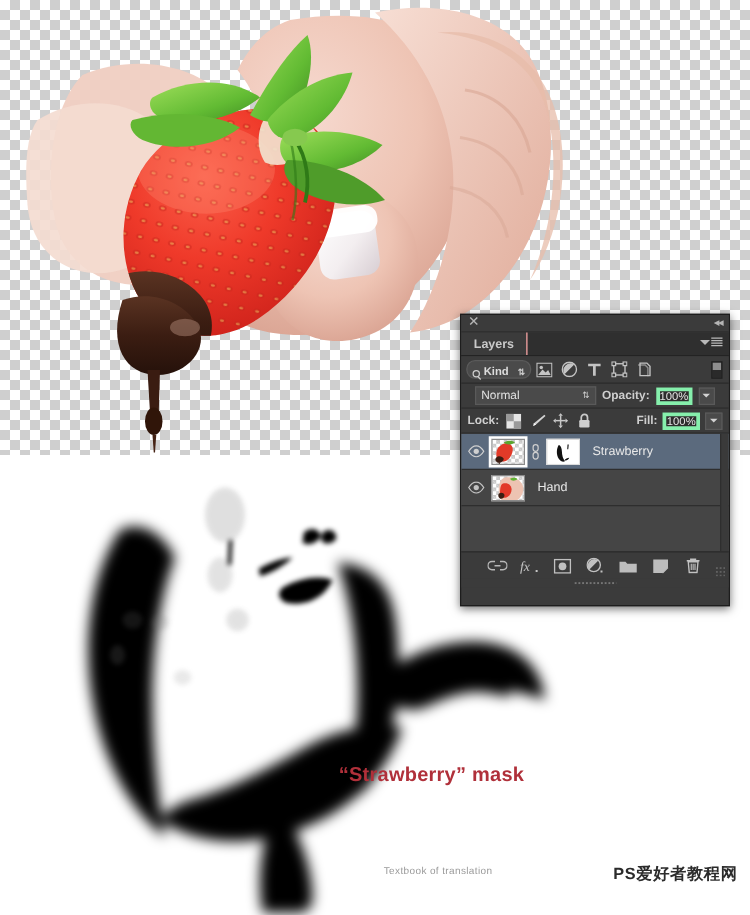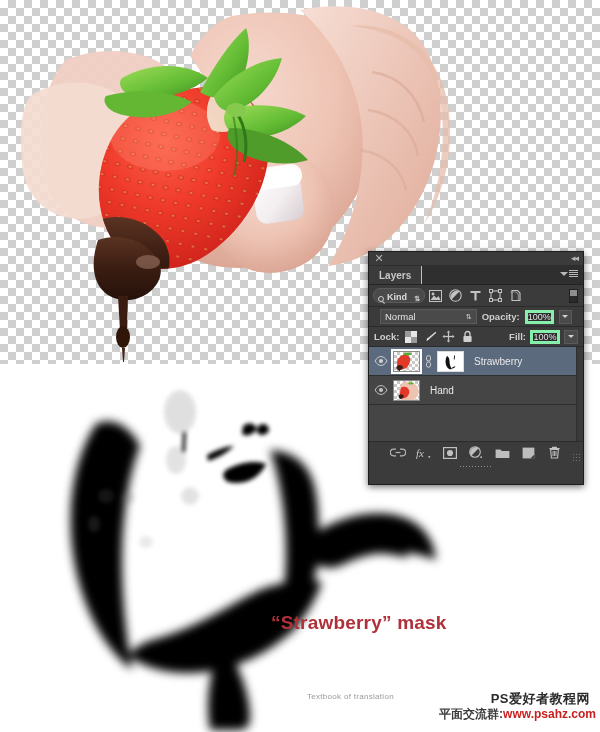--- a/index.html
+++ b/index.html
@@ -25,21 +25,21 @@
   .photo-wrap { position:absolute; left:0; top:0; width:600px; height:364px; }
   .photo-wrap svg { display:block; }
 
   
   .canvas-bottom {
     position:absolute; left:0; top:364px; width:600px; height:368px;
     background:#ffffff; overflow:hidden;
   }
   .mask-caption {
     position:absolute; left:271px; top:612px;
-    font-size:19px; font-weight:600; color:#b0303a;
+    font-size:16px; font-weight:600; color:#b0303a;
     letter-spacing:.2px; white-space:nowrap;
   }
   .textbook-note {
     position:absolute; left:307px; top:692px;
     font-size:8px; color:#9a9a9a; letter-spacing:.3px; white-space:nowrap;
   }
 
   
   .wm { position:absolute; right:4px; bottom:2px; width:190px; height:40px; }
   .wm .wm1 {
@@ -364,23 +364,20 @@
       </g>
     </svg>
 
     <div class="mask-caption" style="top:248px;">“Strawberry” mask</div>
     <div class="textbook-note" style="top:328px;">Textbook of translation</div>
 
     <div class="wm">
       <div class="wm1">
         <span>PS</span><span>爱好者教程网</span>
       </div>
-      <div class="wm2">
-        <span>平面交流群:</span><span class="url">www.psahz.com</span>
-      </div>
     </div>
   </div>
 
   <div class="ps-panel">
 
     <div class="ps-titlebar">
       <div class="ps-close">✕</div>
       <div class="ps-collapse">◂◂</div>
     </div>
 

